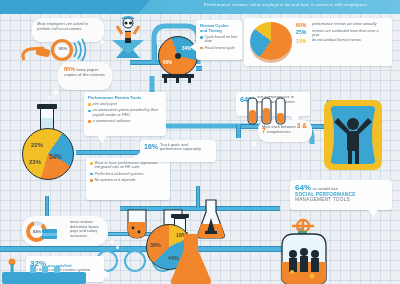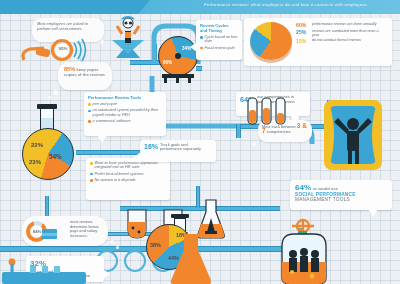--- a/index.html
+++ b/index.html
@@ -351,21 +351,21 @@
   <div class="flask-neck" style="left:174px;top:218px;width:12px;height:18px;"></div>
   <div class="flask-lip" style="left:171px;top:214px;width:18px;height:4px;"></div>
   <div class="pie" style="left:146px;top:224px;width:46px;height:46px;
         background:conic-gradient(from 0deg,#f3bf26 0 18%,#3aa5d2 18% 62%,#f2862c 62% 100%);
         border:1.3px solid #22323b;"></div>
   <div class="pie-lbl" style="left:176px;top:232px;font-size:5.4px;">18%</div>
   <div class="pie-lbl" style="left:150px;top:242px;font-size:5.4px;">38%</div>
   <div class="pie-lbl" style="left:168px;top:255px;font-size:5.4px;">44%</div>
 
   <div class="box tail-r" style="left:26px;top:256px;width:78px;height:26px;padding:3px 4px;">
-    <div style="display:flex;gap:2px;align-items:flex-start;flex-direction:column;">
+    <div style="display:flex;gap:2px;align-items:flex-end;">
       <span class="big-b" style="font-size:8px;">32%</span>
       <span style="font-size:4px;line-height:4.4px;color:#3aa5d2;font-weight:bold;width:30px;">are satisfied</span>
     </div>
     <div style="font-size:4.3px;line-height:4.8px;color:#5c6b76;">with their current review system</div>
   </div>
 
   <svg style="position:absolute;left:166px;top:234px;" width="50" height="52">
     <path d="M18,0 L18,16 L6,44 Q2,52 14,52 L36,52 Q48,52 44,44 L32,16 L32,0 Z" fill="#f2862c"></path>
   </svg>
 

